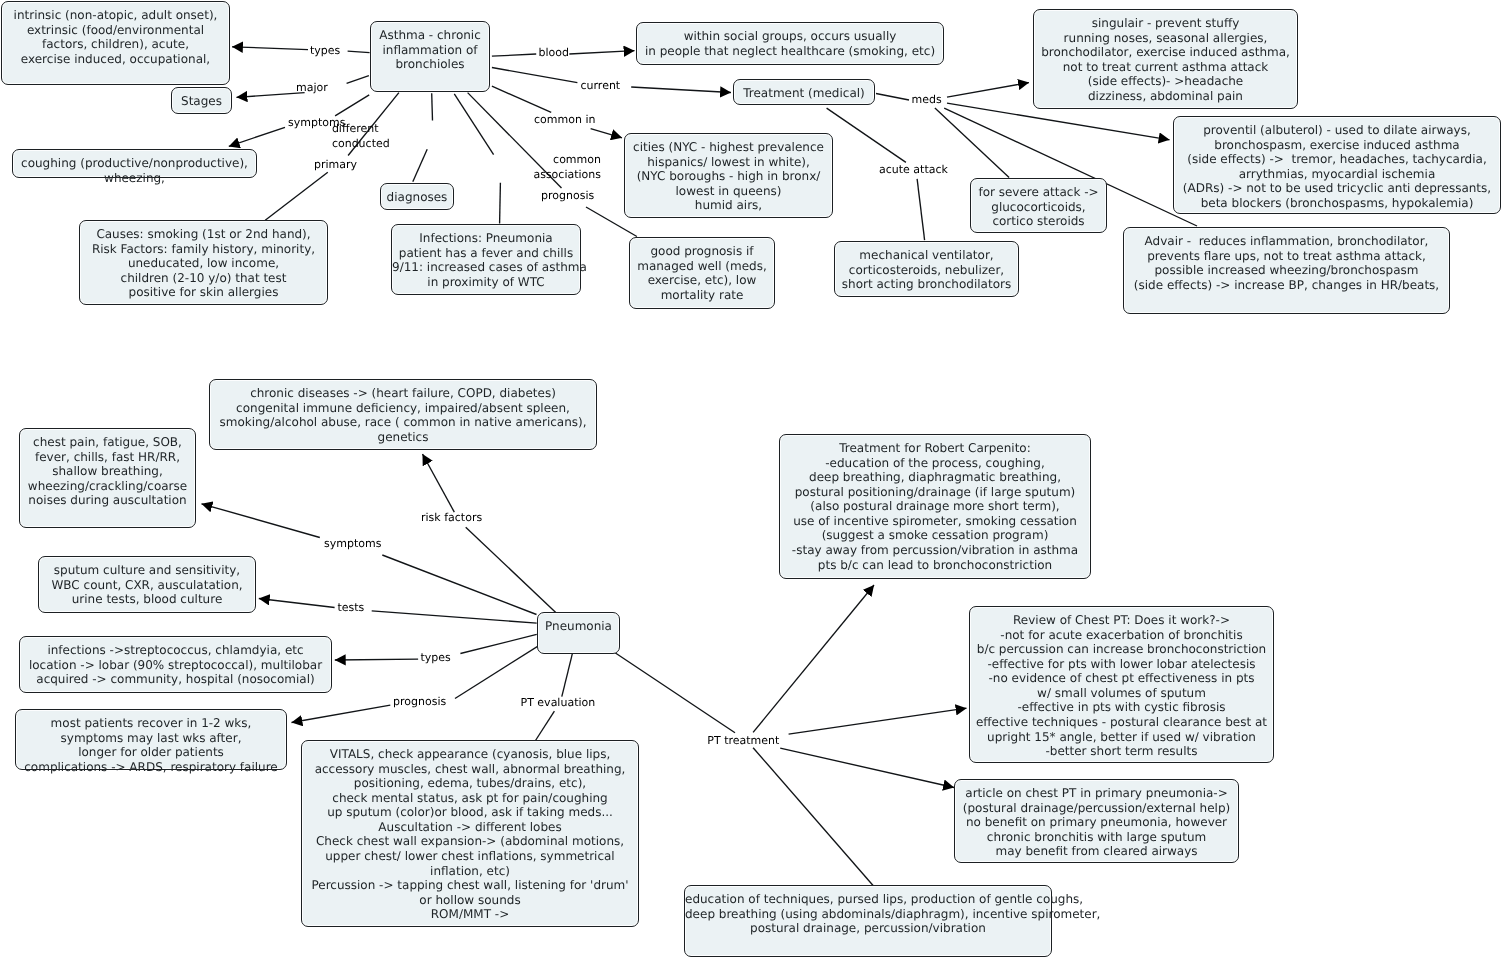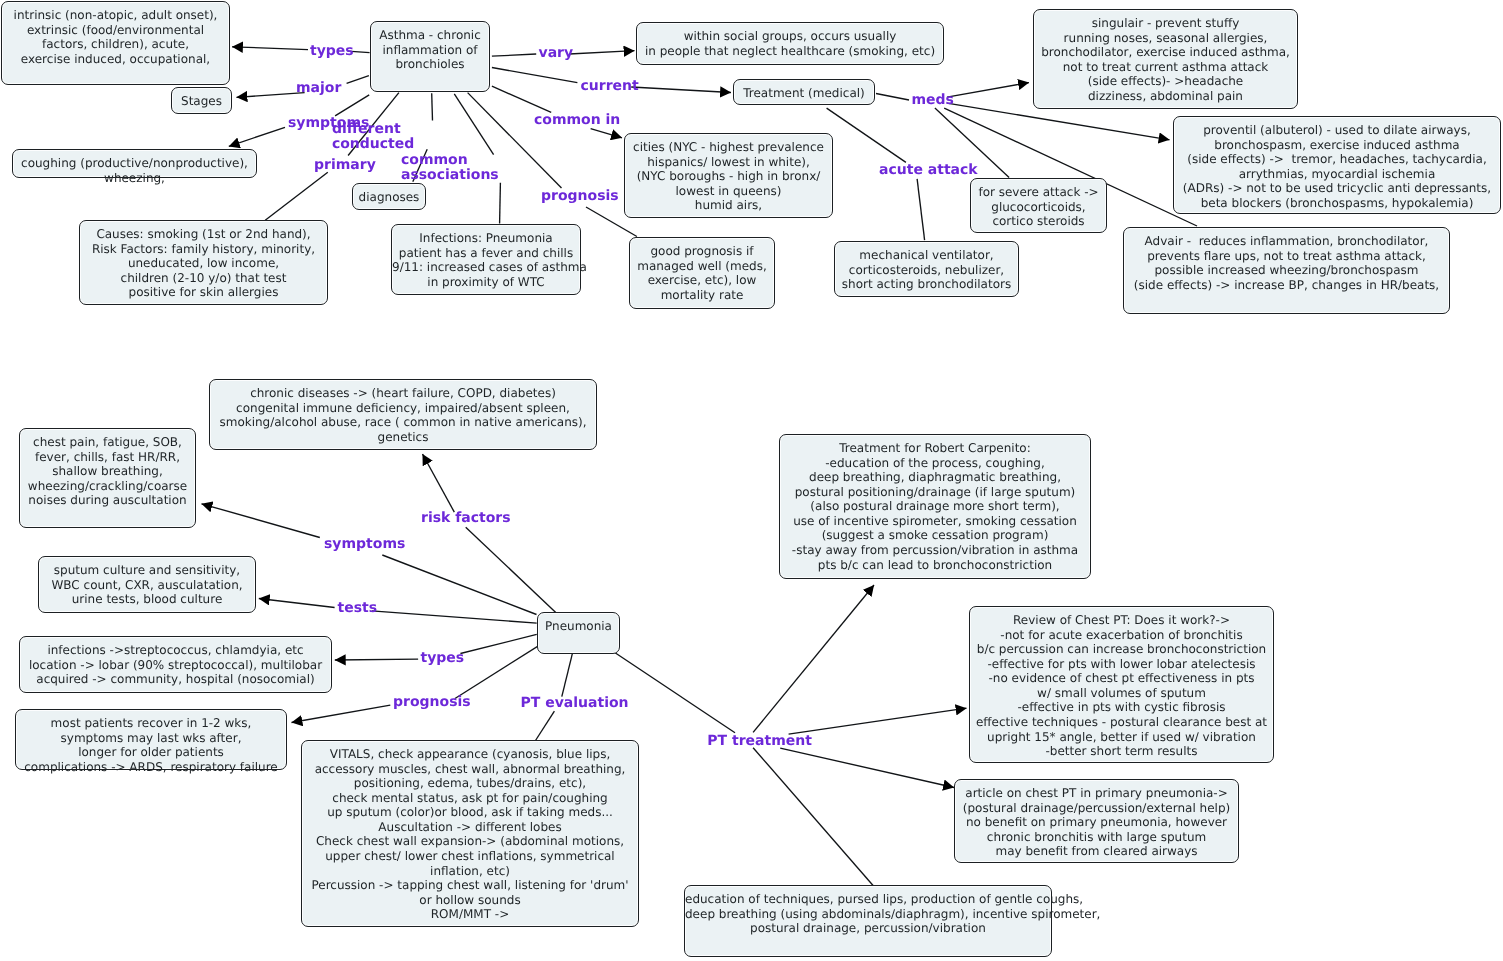--- a/index.html
+++ b/index.html
@@ -5,21 +5,21 @@
 <style>
   html,body{margin:0;padding:0;background:#ffffff;}
   #canvas{position:relative;width:1503px;height:961px;background:#ffffff;overflow:hidden;
           font-family:"DejaVu Sans",sans-serif;
           -webkit-font-smoothing:antialiased;text-rendering:geometricPrecision;}
   svg.edges{position:absolute;left:0;top:0;width:1503px;height:961px;pointer-events:none;}
   .node{position:absolute;box-sizing:border-box;background:#ebf2f4;border:1.35px solid #1c2023;
         border-radius:7px;color:#1e2326;font-size:12px;line-height:14.55px;text-align:center;
         white-space:pre;overflow:visible;box-shadow:inset 0 0 0 1px rgba(255,255,255,0.85);}
   .node > span{display:block;width:100%;position:relative;top:6.2px;}
-  .elabel{position:absolute;font-size:14px;line-height:14.55px;color:#6d28d9;white-space:pre;font-weight:bold;}
+  .elabel{position:absolute;font-size:11px;line-height:14.55px;color:#000000;white-space:pre;}
 </style>
 </head>
 <body>
 
 <div id="canvas">
 <svg class="edges" viewBox="0 0 1503 961" xmlns="http://www.w3.org/2000/svg">
 <defs>
 <marker id="ah" markerWidth="11.2" markerHeight="11.4" refX="10.9" refY="5.7" orient="auto" markerUnits="userSpaceOnUse">
 <path d="M0.0,0.0 L11.0,5.7 L0.0,11.4 Z" fill="#000000"></path>
         </marker>
@@ -66,21 +66,21 @@
 <line x1="601.6" y1="643.7" x2="735" y2="732.7" stroke="#111417" stroke-width="1.35"></line>
 <line x1="753.1" y1="732.4" x2="874" y2="585" stroke="#111417" stroke-width="1.35" marker-end="url(#ah)"></line>
 <line x1="788.6" y1="734.2" x2="966.5" y2="708.2" stroke="#111417" stroke-width="1.35" marker-end="url(#ah)"></line>
 <line x1="780.2" y1="748.1" x2="954" y2="787.5" stroke="#111417" stroke-width="1.35" marker-end="url(#ah)"></line>
 <line x1="753.1" y1="747.7" x2="873.5" y2="886" stroke="#111417" stroke-width="1.35"></line>
 </svg>
 <div class="node" style="left:1px;top:1px;width:229px;height:84px"><span>intrinsic (non-atopic, adult onset),<br>extrinsic (food/environmental<br>factors, children), acute,<br>exercise induced, occupational,</span></div>
 <div class="node" style="left:370px;top:21px;width:120px;height:71px"><span>Asthma - chronic<br>inflammation of<br>bronchioles</span></div>
 <div class="node" style="left:171px;top:87px;width:61px;height:27px"><span>Stages</span></div>
 <div class="node" style="left:12px;top:149px;width:245px;height:29px"><span>coughing (productive/nonproductive),<br>wheezing,</span></div>
-<div class="node" style="left:352px;top:183px;width:74px;height:27px"><span>diagnoses</span></div>
+<div class="node" style="left:380px;top:183px;width:74px;height:27px"><span>diagnoses</span></div>
 <div class="node" style="left:79px;top:220px;width:249px;height:85px"><span>Causes: smoking (1st or 2nd hand),<br>Risk Factors: family history, minority,<br>uneducated, low income,<br>children (2-10 y/o) that test<br>positive for skin allergies</span></div>
 <div class="node" style="left:391px;top:224px;width:190px;height:71px"><span>Infections: Pneumonia<br>patient has a fever and chills<br>9/11: increased cases of asthma<br>in proximity of WTC</span></div>
 <div class="node" style="left:636px;top:22px;width:308px;height:43px"><span>within social groups, occurs usually<br>in people that neglect healthcare (smoking, etc)</span></div>
 <div class="node" style="left:733px;top:79px;width:142px;height:26px"><span>Treatment (medical)</span></div>
 <div class="node" style="left:624px;top:133px;width:209px;height:85px"><span>cities (NYC - highest prevalence<br>hispanics/ lowest in white),<br>(NYC boroughs - high in bronx/<br>lowest in queens)<br>humid airs,</span></div>
 <div class="node" style="left:629px;top:237px;width:146px;height:72px"><span>good prognosis if<br>managed well (meds,<br>exercise, etc), low<br>mortality rate</span></div>
 <div class="node" style="left:834px;top:241px;width:185px;height:56px"><span>mechanical ventilator,<br>corticosteroids, nebulizer,<br>short acting bronchodilators</span></div>
 <div class="node" style="left:970px;top:178px;width:137px;height:55px"><span>for severe attack -&gt;<br>glucocorticoids,<br>cortico steroids</span></div>
 <div class="node" style="left:1033px;top:9px;width:265px;height:100px"><span>singulair - prevent stuffy<br>running noses, seasonal allergies,<br>bronchodilator, exercise induced asthma,<br>not to treat current asthma attack<br>(side effects)- &gt;headache<br>dizziness, abdominal pain</span></div>
 <div class="node" style="left:1173px;top:116px;width:328px;height:98px"><span>proventil (albuterol) - used to dilate airways,<br>bronchospasm, exercise induced asthma<br>(side effects) -&gt;  tremor, headaches, tachycardia,<br>arrythmias, myocardial ischemia<br>(ADRs) -&gt; not to be used tricyclic anti depressants,<br>beta blockers (bronchospasms, hypokalemia)</span></div>
@@ -94,23 +94,23 @@
 <div class="node" style="left:301px;top:740px;width:338px;height:187px"><span>VITALS, check appearance (cyanosis, blue lips,<br>accessory muscles, chest wall, abnormal breathing,<br>positioning, edema, tubes/drains, etc),<br>check mental status, ask pt for pain/coughing<br>up sputum (color)or blood, ask if taking meds...<br>Auscultation -&gt; different lobes<br>Check chest wall expansion-&gt; (abdominal motions,<br>upper chest/ lower chest inflations, symmetrical<br>inflation, etc)<br>Percussion -&gt; tapping chest wall, listening for 'drum'<br>or hollow sounds<br>ROM/MMT -&gt;</span></div>
 <div class="node" style="left:779px;top:434px;width:312px;height:145px"><span>Treatment for Robert Carpenito:<br>-education of the process, coughing,<br>deep breathing, diaphragmatic breathing,<br>postural positioning/drainage (if large sputum)<br>(also postural drainage more short term),<br>use of incentive spirometer, smoking cessation<br>(suggest a smoke cessation program)<br>-stay away from percussion/vibration in asthma<br>pts b/c can lead to bronchoconstriction</span></div>
 <div class="node" style="left:969px;top:606px;width:305px;height:157px"><span>Review of Chest PT: Does it work?-&gt;<br>-not for acute exacerbation of bronchitis<br>b/c percussion can increase bronchoconstriction<br>-effective for pts with lower lobar atelectesis<br>-no evidence of chest pt effectiveness in pts<br>w/ small volumes of sputum<br>-effective in pts with cystic fibrosis<br>effective techniques - postural clearance best at<br>upright 15* angle, better if used w/ vibration<br>-better short term results</span></div>
 <div class="node" style="left:954px;top:779px;width:285px;height:84px"><span>article on chest PT in primary pneumonia-&gt;<br>(postural drainage/percussion/external help)<br>no benefit on primary pneumonia, however<br>chronic bronchitis with large sputum<br>may benefit from cleared airways</span></div>
 <div class="node" style="left:684px;top:885px;width:368px;height:72px"><span>education of techniques, pursed lips, production of gentle coughs,<br>deep breathing (using abdominals/diaphragm), incentive spirometer,<br>postural drainage, percussion/vibration</span></div>
 <div class="elabel" style="left:310px;top:43.9px">types</div>
 <div class="elabel" style="left:296px;top:81.3px">major</div>
 <div class="elabel" style="left:288px;top:115.7px">symptoms</div>
 <div class="elabel" style="left:314px;top:157.8px">primary</div>
 <div class="elabel" style="left:431.9px;top:121.8px;width:200px;margin-left:-100px;text-align:left;white-space:nowrap;line-height:14.8px;">different<br>conducted</div>
-<div class="elabel" style="left:501px;top:153.3px;width:200px;margin-left:-100px;text-align:left;white-space:nowrap;line-height:14.8px;">common<br>associations</div>
+<div class="elabel" style="left:501px;top:153.3px;width:200px;margin-left:-100px;text-align:right;white-space:nowrap;line-height:14.8px;">common<br>associations</div>
 <div class="elabel" style="left:541px;top:189.3px">prognosis</div>
-<div class="elabel" style="left:538.5px;top:45.8px">vary</div>
+<div class="elabel" style="left:538.5px;top:45.8px">blood</div>
 <div class="elabel" style="left:580.5px;top:79.3px">current</div>
 <div class="elabel" style="left:534px;top:112.9px">common in</div>
 <div class="elabel" style="left:911.5px;top:93.1px">meds</div>
 <div class="elabel" style="left:879px;top:163.3px">acute attack</div>
 <div class="elabel" style="left:421px;top:510.6px">risk factors</div>
 <div class="elabel" style="left:324px;top:537.2px">symptoms</div>
 <div class="elabel" style="left:337.5px;top:601.2px">tests</div>
 <div class="elabel" style="left:420.5px;top:650.6px">types</div>
 <div class="elabel" style="left:393px;top:694.6px">prognosis</div>
 <div class="elabel" style="left:520.5px;top:695.8px">PT evaluation</div>

